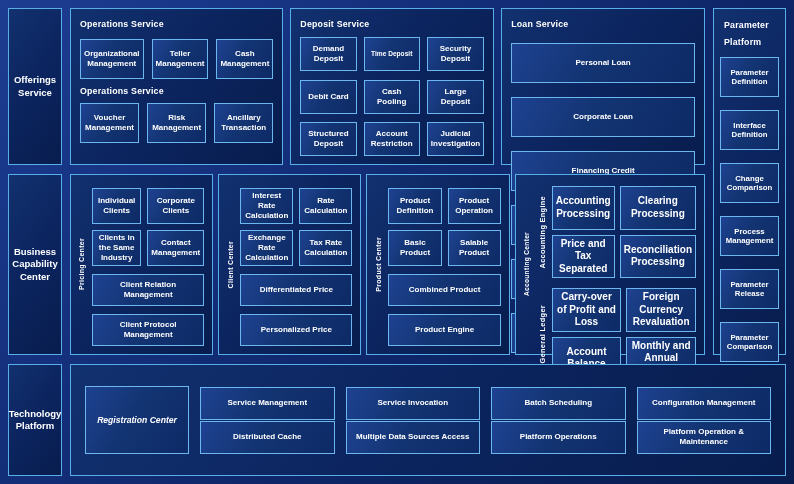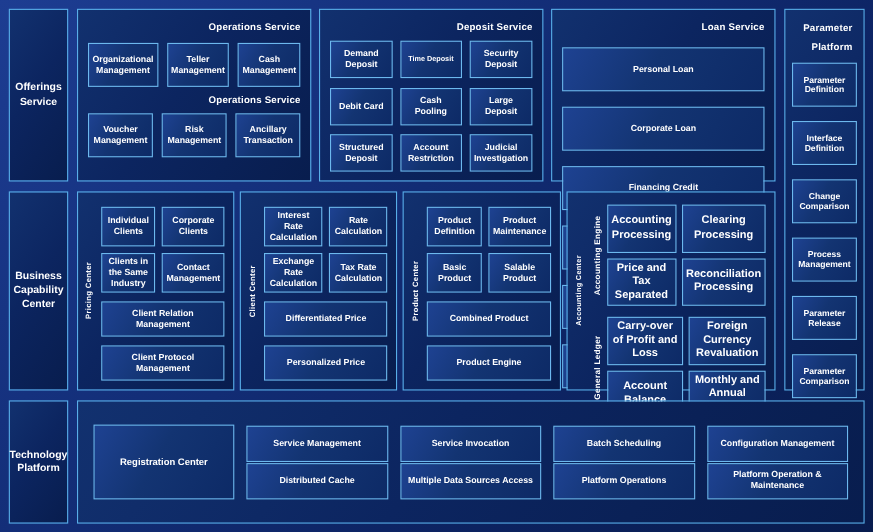--- a/index.html
+++ b/index.html
@@ -14,21 +14,21 @@
   }
   .panel{
     border:1.5px solid #58aee8;box-sizing:border-box;
     background:linear-gradient(125deg,#12316f 0%,#0c2560 45%,#081d4e 100%);
   }
   .railbox{
     display:flex;align-items:center;justify-content:center;text-align:center;
     font-weight:bold;font-size:9.5px;line-height:1.3;padding:3px;
   }
   .panel-title{
-    text-align:right;font-weight:bold;font-size:8.8px;letter-spacing:.2px;flex:none;
+    text-align:left;font-weight:bold;font-size:8.8px;letter-spacing:.2px;flex:none;
   }
   .box{
     border:1px solid #6cb8ee;box-sizing:border-box;
     background:linear-gradient(120deg,#1e4292 0%,#133472 45%,#0d2a66 100%);
     display:flex;align-items:center;justify-content:center;text-align:center;
     font-weight:bold;font-size:8px;line-height:1.25;padding:2px 3px;
   }
   
   .top-row{display:flex;gap:7px;}
   .top-row .panel{flex:1;display:flex;flex-direction:column;padding:6px 9px;}
@@ -64,21 +64,21 @@
   
   .acct-content{flex:1;display:flex;flex-direction:column;gap:10px;padding:6px 4px 6px 0;}
   .acct-group{flex:1;display:flex;}
   .acct-group .vstrip{width:17px;}
   .acct-group .vlabel{font-size:7.4px;}
   .acct-grid{flex:1;display:grid;grid-template-columns:1fr 1fr;grid-template-rows:1fr 1fr;gap:5px;}
   .acct-grid .box{font-size:10px;}
   .acct-center-label{font-size:6.6px;}
   
   .bottom{grid-column:2/4;display:flex;align-items:center;gap:11px;padding:10px 14px;}
-  .reg-box{width:128px;height:68px;flex:none;font-size:8.6px;}
+  .reg-box{width:104px;height:68px;flex:none;font-size:8.6px;font-style:italic;}
   .tech-col{flex:1;display:flex;flex-direction:column;gap:1px;}
   .tech-col .box{height:33px;font-size:8px;}
 </style>
 </head>
 <body>
 
 <div class="canvas">
 
   <div class="panel railbox">
     <span>Offerings Service</span>
@@ -178,21 +178,21 @@
       </div>
     </div>
 
     <div class="panel">
       <div class="vstrip">
         <span class="vlabel">Product Center</span>
       </div>
       <div class="mid-content">
         <div class="grid2">
           <div class="box">Product Definition</div>
-          <div class="box">Product Maintenance</div>
+          <div class="box">Product Operation</div>
           <div class="box">Basic Product</div>
           <div class="box">Salable Product</div>
         </div>
         <div class="box widebox">Combined Product</div>
         <div class="box widebox">Product Engine</div>
       </div>
     </div>
 
     <div class="panel">
       <div class="vstrip">

